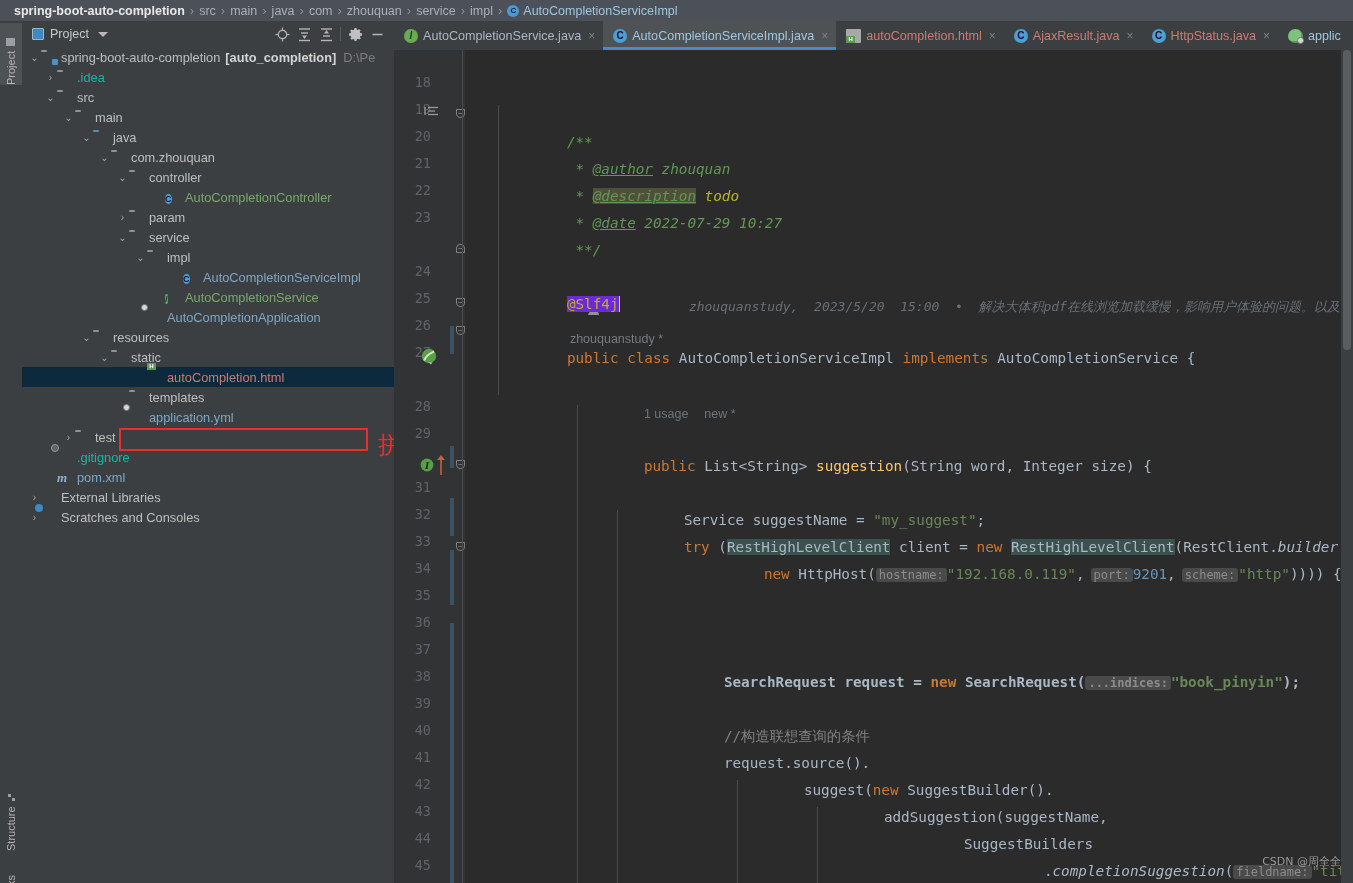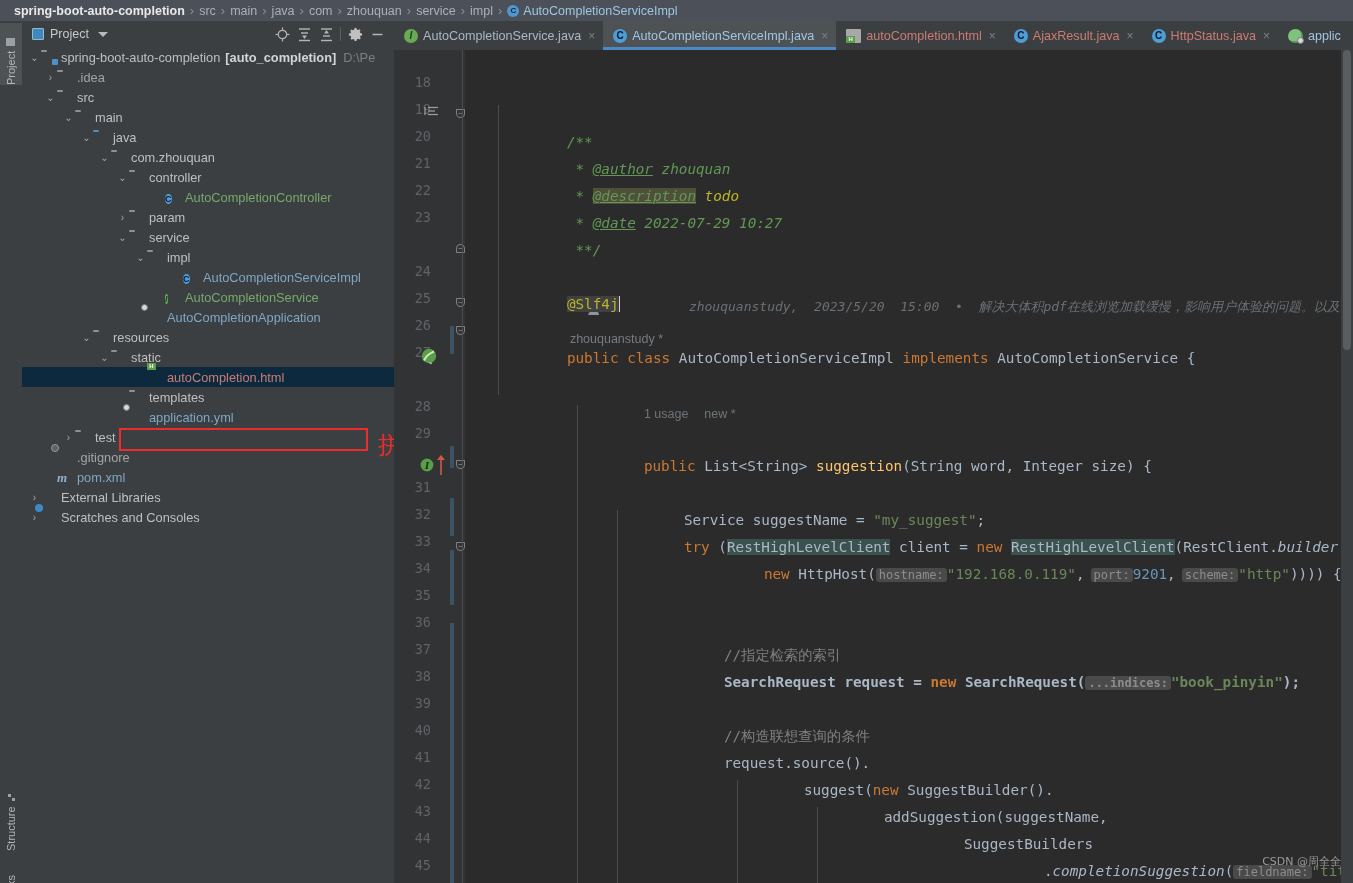--- a/index.html
+++ b/index.html
@@ -82,21 +82,21 @@
   .row.sel{background:#0d293e;}
   .arrow{width:13px;text-align:center;color:#a6a6a6;font-size:10px;flex:0 0 13px;}
   .arrow.none{visibility:hidden;}
   .ic{flex:0 0 16px;width:16px;height:14px;margin-right:4px;position:relative;}
   .lbl{color:#bfbfbf;}
   .sub{color:#7d7d7d;margin-left:7px;}
   .bold{font-weight:bold;color:#d4d4d4;}
   .g-green{color:#77a86c;}
   .g-red{color:#c87c77;}
   .g-blue{color:#7fa6c4;}
-  .g-yellow{color:#a3a3a3;}
+  .g-yellow{color:#14b8a6;}
 
   
   .folder{width:14px;height:11px;background:#8c9196;border-radius:1px 2px 2px 2px;margin-top:2px;}
   .folder:after{content:"";position:absolute;left:0;top:0px;width:6px;height:2px;background:#8c9196;border-radius:1px;}
   .folder.blue{background:#4b90c7;}
   .folder.blue:after{background:#4b90c7;}
   .folder.pkg{background:#8c9196;}
   .folder.pkg:before{content:"";position:absolute;right:1px;top:3px;width:4px;height:4px;background:#3c3f41;border-radius:1px;}
   .folder.res:before{content:"";position:absolute;right:0px;top:3px;width:5px;height:1px;background:#3c3f41;box-shadow:0 3px 0 #3c3f41,0 6px 0 #3c3f41;}
   .modbadge{position:absolute;right:-1px;bottom:-1px;width:6px;height:6px;background:#4b90c7;border-radius:1px;}
@@ -184,21 +184,21 @@
   .num{color:#6897bb;}
   .cmt{color:#808080;}
   .jdoc{color:#629755;font-style:italic;}
   .jtag{color:#629755;font-style:italic;text-decoration:underline;}
   .cls-n{color:#a9b7c6;}
   .meth{color:#ffc66d;}
   .plain{color:#a9b7c6;}
   .ital{font-style:italic;}
   .hl-occ{background:#3b514d;}
   .hl-warn{background:#50503a;}
-  .hl-green{background:#404040;}
+  .hl-green{background:#6d28d9;}
   .param-hint{
     background:#4a4a4a;color:#8c8c8c;border-radius:3px;padding:0 3px;font-size:12px;
   }
   .inlay{color:#6e7579;font-size:12.5px;font-family:"Liberation Sans",sans-serif;}
   .inlay-ital{color:#6a7075;font-style:italic;font-family:"DejaVu Sans Mono",monospace;font-size:13px;}
   .annot-user{color:#777c80;font-size:12.5px;font-family:"Liberation Sans",sans-serif;}
   .caret{display:inline-block;width:1px;height:16px;background:#d0d0d0;vertical-align:-3px;}
   .fold-marker{
     position:absolute;width:9px;height:9px;border:1px solid #808080;box-sizing:border-box;
     color:#999;font-size:8px;line-height:7px;text-align:center;background:#313335;
@@ -635,23 +635,20 @@
       </div>
 
       <div class="cl" style="top:457px;left:150px;">
         <span class="kw">try </span><span class="plain">(</span><span class="cls-n hl-occ">RestHighLevelClient</span><span class="plain"> client = </span><span class="kw">new </span><span class="cls-n hl-occ">RestHighLevelClient</span><span class="plain">(RestClient.</span><span class="plain ital">builder</span><span class="plain">(</span>
       </div>
 
       <div class="cl" style="top:484px;left:230px;">
         <span class="kw">new </span><span class="plain">HttpHost(</span><span class="param-hint">hostname:</span><span class="str">"192.168.0.119"</span><span class="plain">,</span><span class="param-hint" style="margin-left:6px">port:</span><span class="num">9201</span><span class="plain">,</span><span class="param-hint" style="margin-left:6px">scheme:</span><span class="str">"http"</span><span class="plain">)))) {</span>
       </div>
 
-      <div class="cl" style="top:565px;left:190px;">
-        <span class="cmt">//指定检索的索引</span>
-      </div>
 
       <div class="cl" style="top:592px;left:190px;font-weight:bold;">
         <span class="plain">SearchRequest request = </span><span class="kw">new </span><span class="plain">SearchRequest(</span><span class="param-hint">...indices:</span><span class="str">"book_pinyin"</span><span class="plain">);</span>
       </div>
 
       <div class="cl" style="top:646px;left:190px;">
         <span class="cmt">//构造联想查询的条件</span>
       </div>
 
       <div class="cl" style="top:673px;left:190px;">

